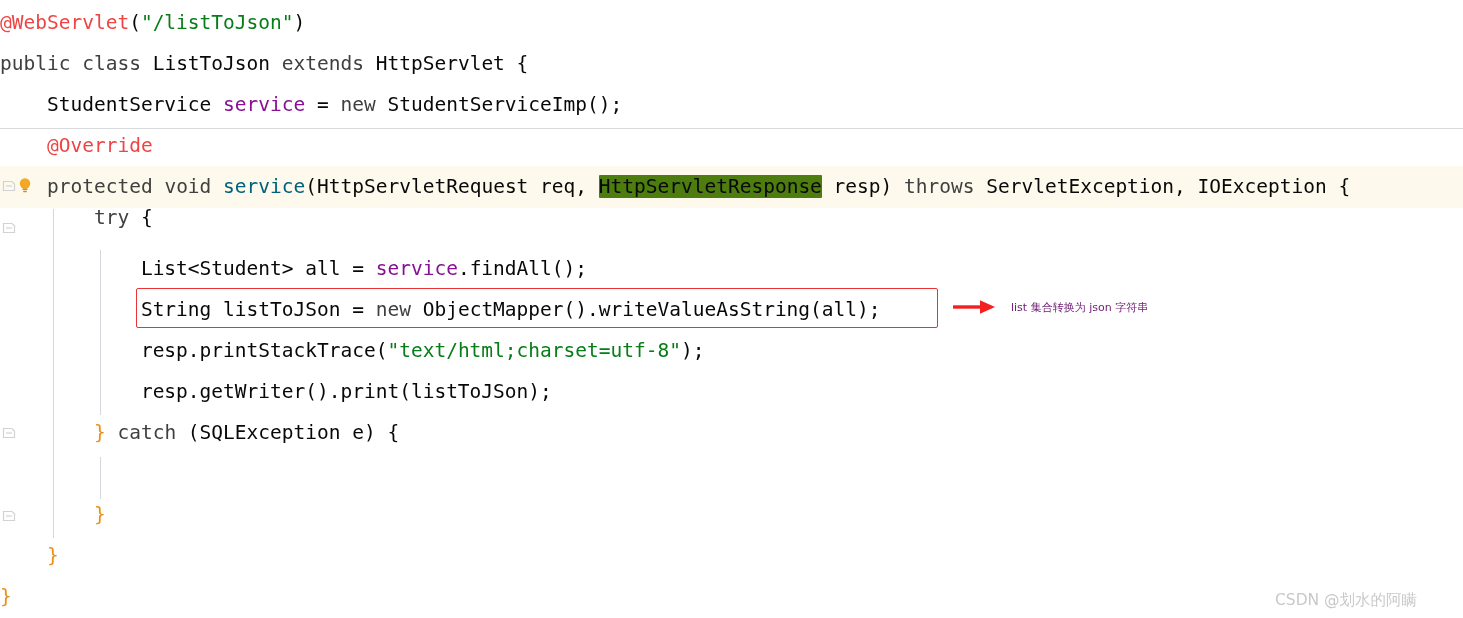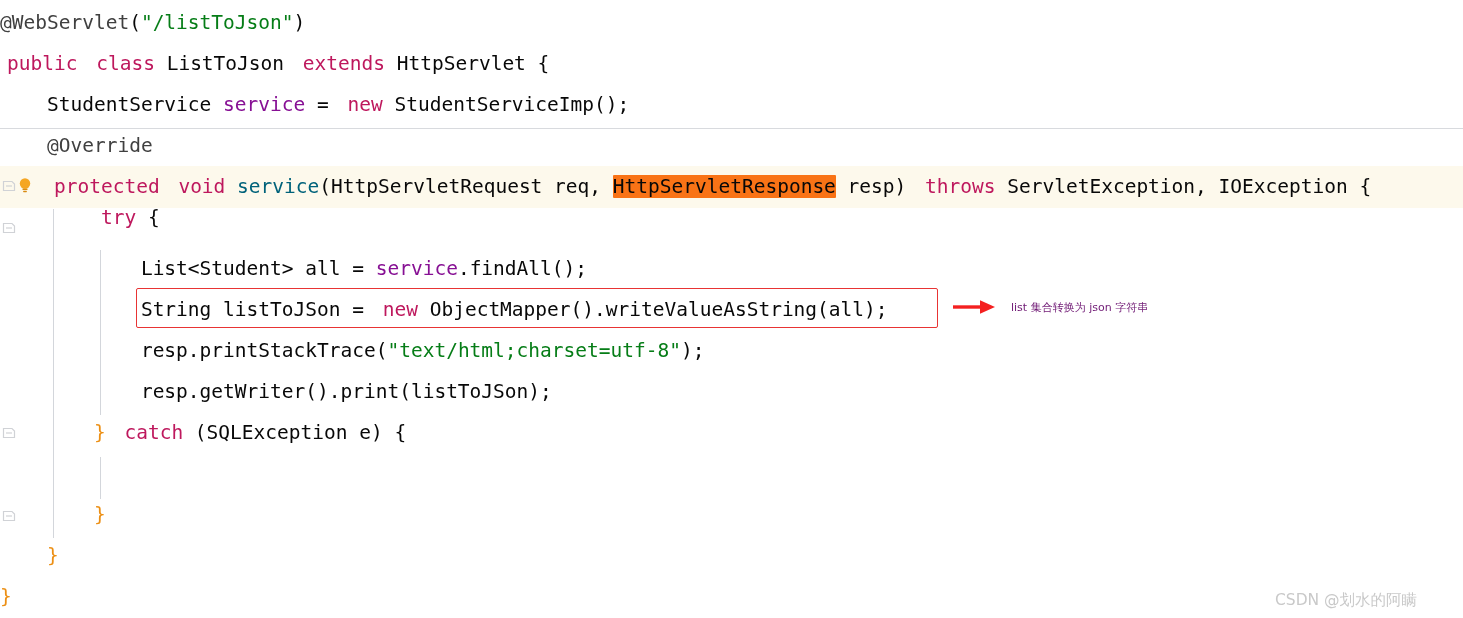--- a/index.html
+++ b/index.html
@@ -85,30 +85,30 @@
     white-space: pre;
     font-family: "DejaVu Sans Mono", monospace;
     font-size: 19.5px;
     letter-spacing: 0px;
     color: #080808;
     z-index: 5;
   }
   .code-line .ind { color: transparent; }
 
   
-  .kw       { color: #be185d; margin-left: 7px; }
+  .kw       { color: #404040; }
   .str      { color: #067d17; }
-  .ann      { color: #404040; }
+  .ann      { color: #ef4444; }
   .field    { color: #871094; }
   .method   { color: #00627a; }
   .plain    { color: #080808; }
   .gold     { color: #ec8f14; }
 
   .hl-ident {
-    background: #f97316;
+    background: #4d7c0f;
     border-radius: 1px;
   }
 
   
   .red-box {
     position: absolute;
     border: 1.6px solid #e83434;
     border-radius: 2px;
     box-sizing: border-box;
     z-index: 6;

